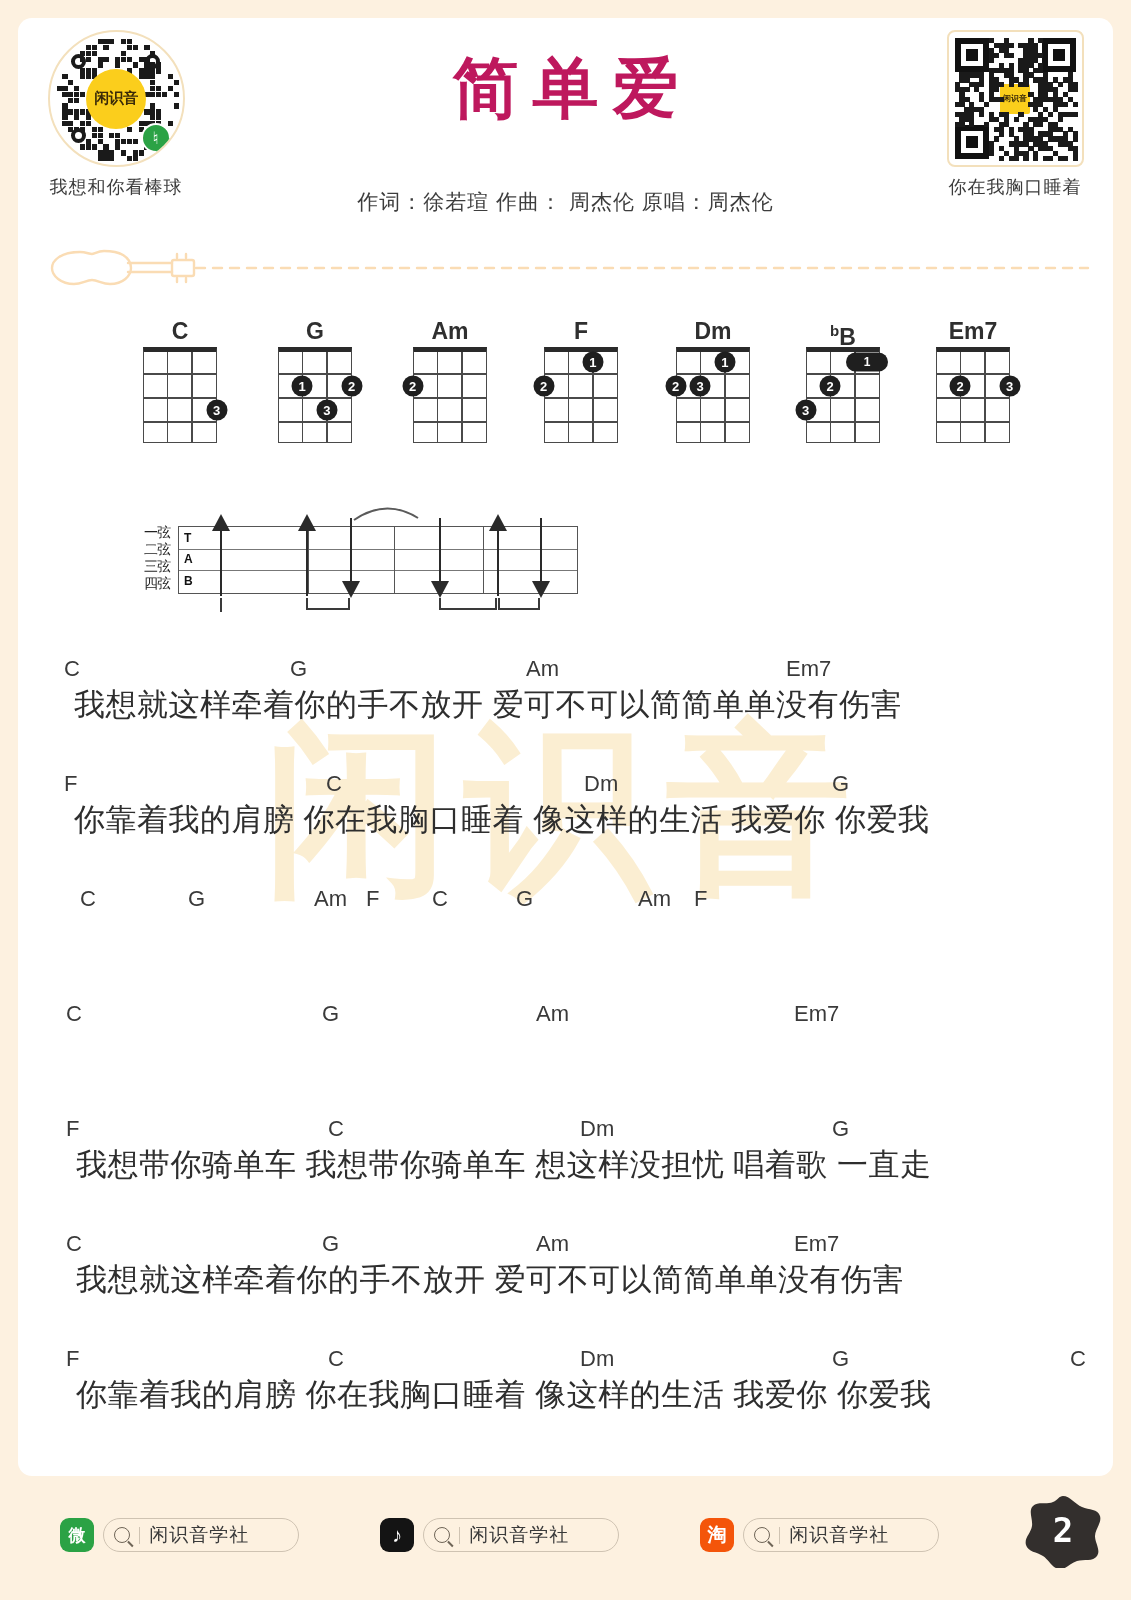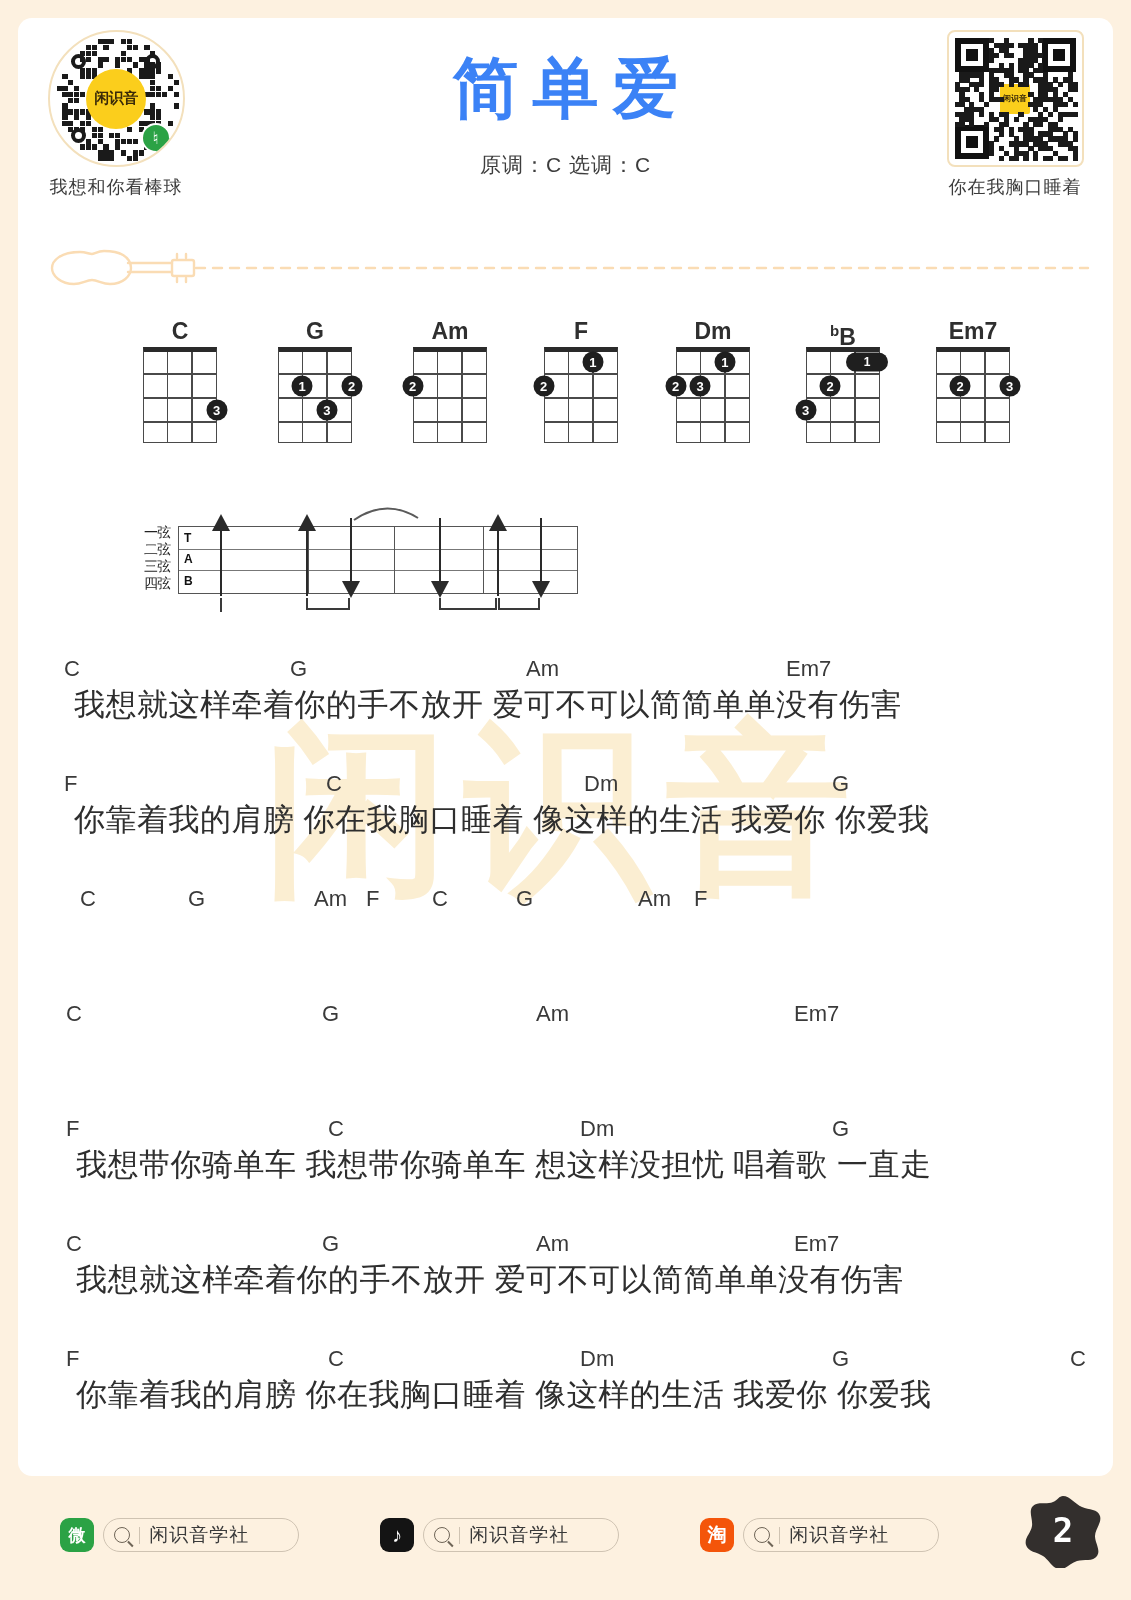--- a/index.html
+++ b/index.html
@@ -94,21 +94,21 @@
   .qr-cap {
     margin-top: 8px;
     font-size: 18px; color: #3b3b3b;
     letter-spacing: 1px;
   }
 
   .title {
     position: absolute; left: 0; top: 26px; width: 1095px;
     text-align: center;
     font-size: 66px; font-weight: 700;
-    color: #3b82f6;
+    color: #be185d;
     letter-spacing: 14px;
     text-indent: 14px;
   }
   .subinfo {
     position: absolute; left:0; top: 133px; width: 1095px;
     text-align:center; font-size: 21px; color:#3d3d3d; letter-spacing:1px;
   }
   .credits {
     position: absolute; left:0; top: 170px; width: 1095px;
     text-align:center; font-size: 21px; color:#3d3d3d; letter-spacing:1px;
@@ -371,21 +371,21 @@
               <div class="qr-dot" style="left: 88.56px; top: 14.76px; width: 15px; height: 15px; border-radius: 50%; background: none; border: 4px solid rgb(26, 26, 26);"></div>
               <div class="qr-dot" style="left: 14.76px; top: 88.56px; width: 15px; height: 15px; border-radius: 50%; background: none; border: 4px solid rgb(26, 26, 26);"></div>
             </div>
         <div class="qr-center-circ">闲识音</div>
         <div class="qr-badge">♮</div>
       </div>
       <div class="qr-cap">我想和你看棒球</div>
     </div>
 
     <div class="title">简单爱</div>
-    <div class="subinfo">原调：C  选调：C</div>
+    <div class="credits">作词：徐若瑄  作曲：  周杰伦  原唱：周杰伦</div>
 
     <div class="qr-right">
       <div class="qr-square">
         <div class="qr-sq-inner" id="qrnoise2">
           <div class="finder" style="left:0;top:0"></div>
           <div class="finder" style="right:0;top:0"></div>
           <div class="finder" style="left:0;bottom:0"></div>
           <div class="qr-center-sq">闲识音</div>
         <div class="qr-dot" style="left: 0px; top: 44.28px; width: 5.22px; height: 5.22px;"></div>
               <div class="qr-dot" style="left: 0px; top: 49.2px; width: 5.22px; height: 5.22px;"></div>

